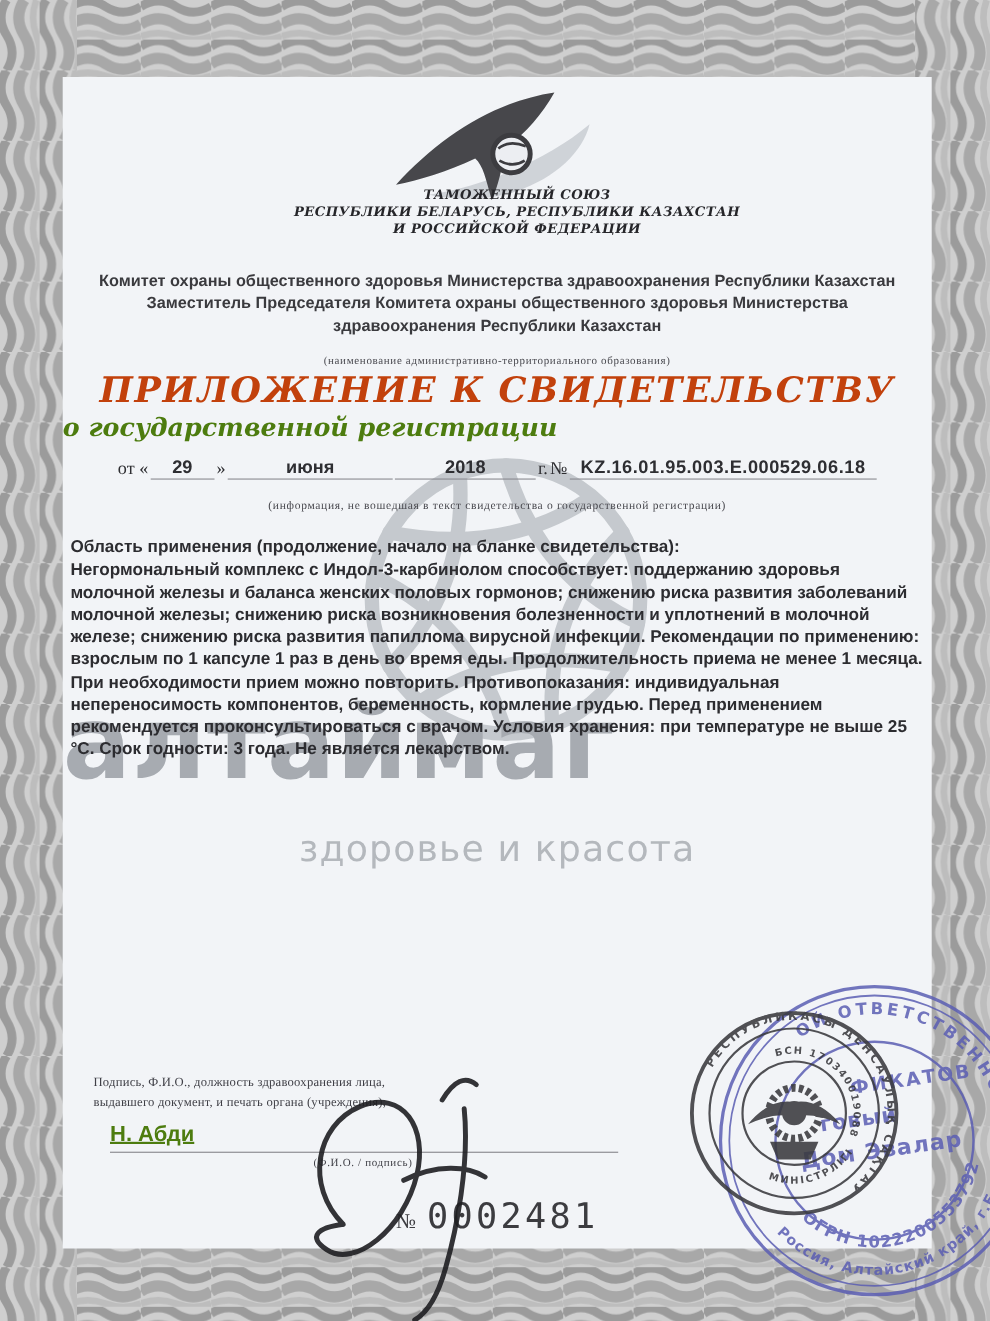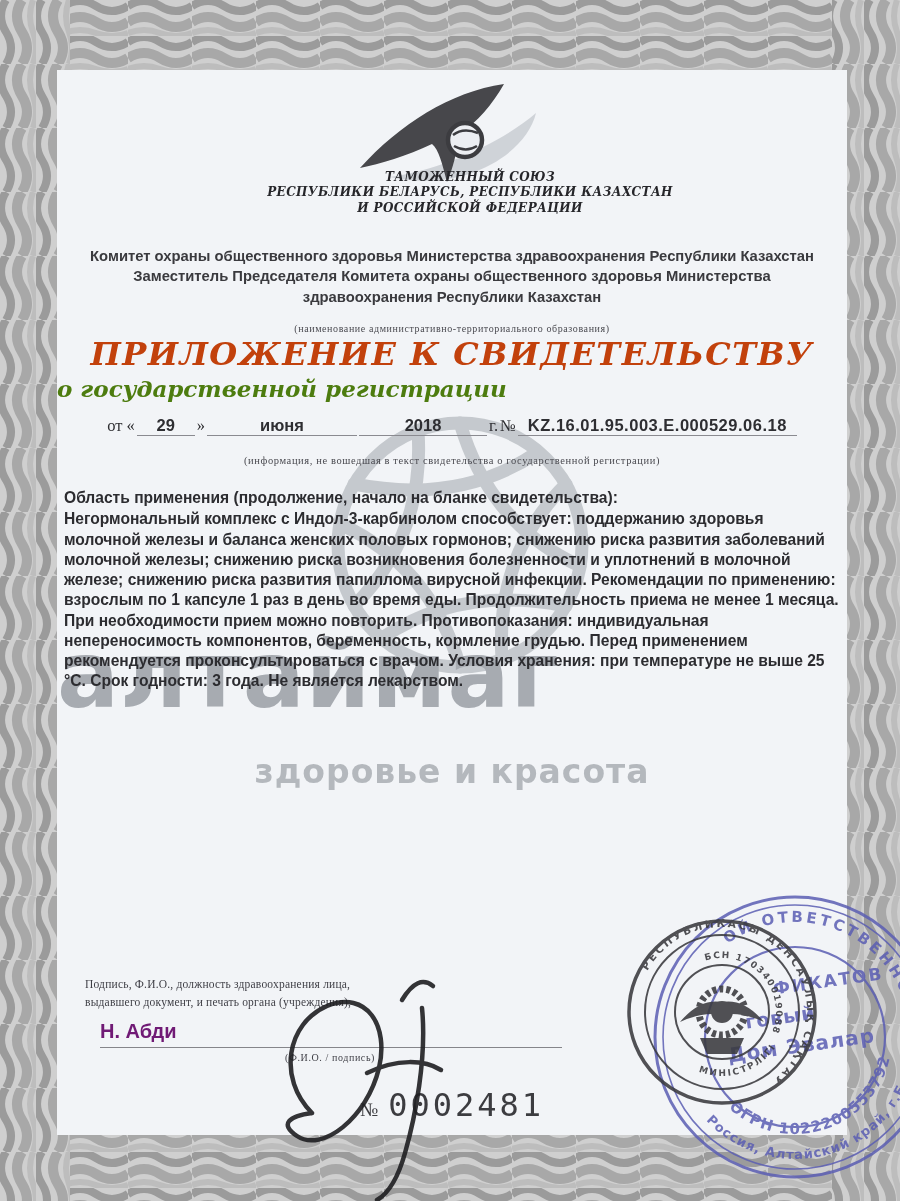--- a/index.html
+++ b/index.html
@@ -20,21 +20,21 @@
   .wm { z-index:1; color:#a7abb1; }
   .wm-circle { left:266px; top:338px; opacity:.5; }
   .wm-brand {
     left:0; top:560px; width:100%; text-align:left;
     font-family:"DejaVu Sans", sans-serif; font-weight:bold;
     font-size:92px; line-height:1; letter-spacing:1px; color:#a7abb1;
   }
   .wm-tagline {
     left:0; top:682px; width:100%; text-align:center;
     font-family:"DejaVu Sans", sans-serif;
-    font-size:33px; color:#b4b8bd; letter-spacing:1px;font-weight:bold;
+    font-size:33px; color:#b4b8bd; letter-spacing:1px;
   }
 
   
   .ink { z-index:2; }
   .emblem { left:295px; top:8px; }
   .union-header {
     left:18px; top:100px; width:100%; text-align:center;
     font-family:"DejaVu Serif", serif; font-style:italic; font-weight:bold;
     font-size:12px; line-height:1.28; color:#26262a; letter-spacing:.4px;
   }
@@ -76,21 +76,21 @@
     text-align:left;
   }
   .scope-heading { margin-bottom:1px; }
 
   .sign-note {
     left:28px; top:906px;
     font-family:"Liberation Serif", serif; font-size:11.5px; line-height:1.55;
     color:#3f3f46; letter-spacing:.2px;
   }
   .sign-name {
-    left:43px; top:950px; font-weight:bold; font-size:20px; color:#701a75;
+    left:43px; top:950px; font-weight:bold; font-size:20px; color:#4d7c0f;text-decoration:underline;
   }
   .sign-line { left:43px; top:951px; width:462px; height:27px; border-bottom:1.5px solid #85858a; }
   .sign-caption {
     left:63px; top:982px; width:420px; text-align:center;
     font-family:Liberation Serif, serif; font-size:10px; color:#3f3f46; letter-spacing:.6px;
   }
   .signature-svg { left:160px; top:868px; z-index:3; }
 
   .serial {
     left:0; top:1016px; width:100%; text-align:center; color:#3c3c40;

